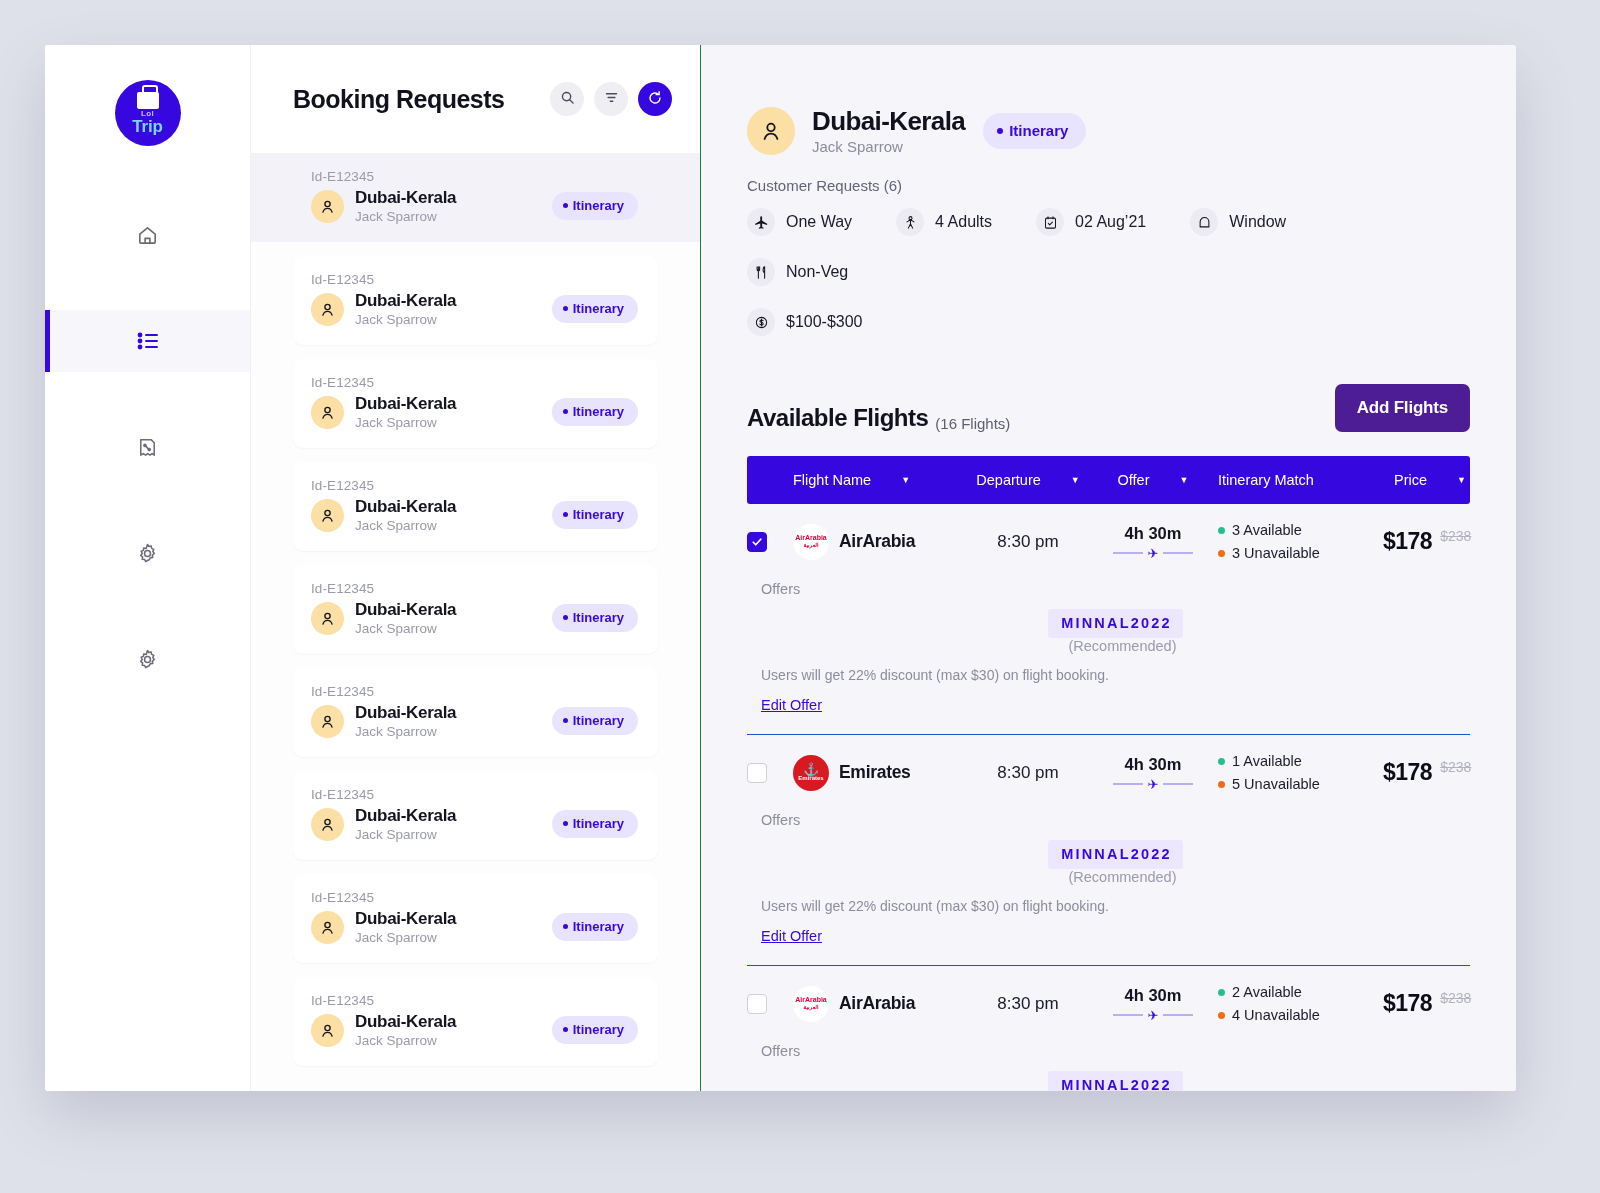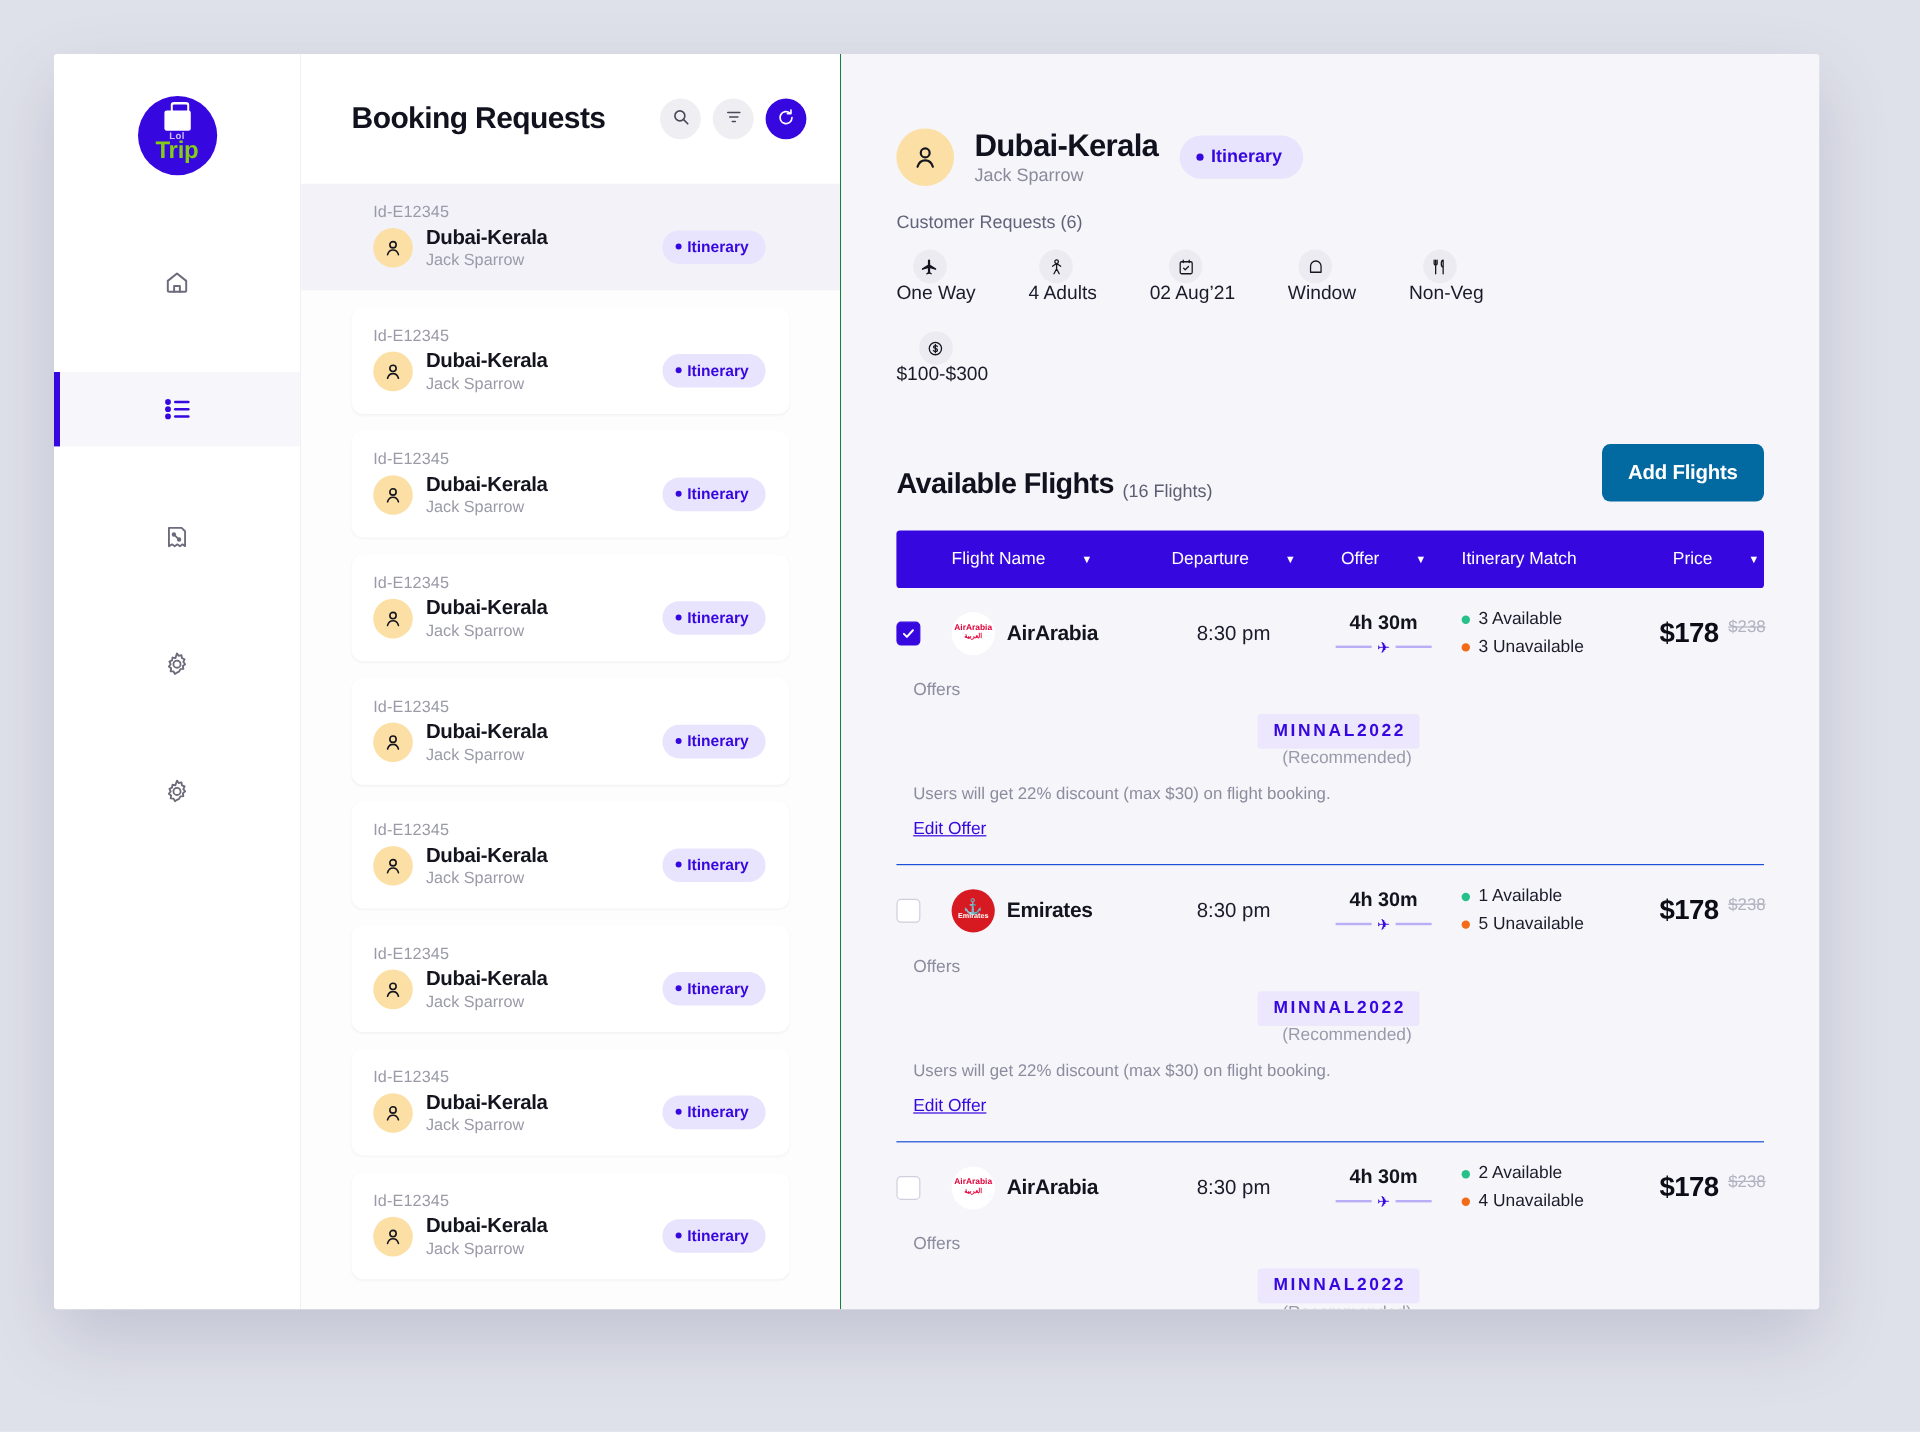--- a/index.html
+++ b/index.html
@@ -52,21 +52,21 @@
     width: 12px; height: 8px;
     border: 2px solid #fff;
     border-bottom: none;
     border-radius: 3px 3px 0 0;
   }
   .logo-lol {
     color: #c9bdf7; font-size: 8px; font-weight: bold;
     line-height: 8px; letter-spacing: .3px;
   }
   .logo-trip {
-    color: #84cc16; font-size: 20px; font-weight: bold;
+    color: #7dd3fc; font-size: 17px; font-weight: bold;
     line-height: 17px; letter-spacing: -.2px;
   }
 
   .nav { margin-top: 58px; }
   .nav-item {
     height: 62px;
     display: flex; align-items: center; justify-content: center;
     position: relative;
     cursor: pointer;
     margin-bottom: 44px;
@@ -189,42 +189,42 @@
   .detail-chip .dot {
     width: 6px; height: 6px; border-radius: 50%;
     background: #3707e0; margin-right: 6px;
   }
 
   .cr-label { font-size: 15px; color: #62627a; margin-top: 22px; }
   .cr-rows { margin-top: 14px; }
   .cr-row { display: flex; flex-wrap: wrap; }
   .cr-chip {
     display: flex; align-items: center;
-    margin-right: 44px; margin-bottom: 22px; flex-direction: column;
+    margin-right: 44px; margin-bottom: 22px;
   }
   .cr-ico {
     width: 28px; height: 28px; border-radius: 50%;
     background: #ebebf1;
     display: flex; align-items: center; justify-content: center;
     margin-right: 11px; flex: 0 0 28px;
   }
   .cr-text { font-size: 16px; color: #1b1b2a; }
 
   .af-head {
     display: flex; align-items: flex-end;
     margin-top: 26px;
   }
   .af-title {
     font-size: 24px; font-weight: bold; color: #12121f;
     letter-spacing: -.5px;
   }
   .af-count { font-size: 15px; color: #5e5e72; margin-left: 7px; }
   .af-spacer { flex: 1; }
   .add-btn {
-    background: #0369a1; color: #fff;
+    background: #4c1d95; color: #fff;
     font-size: 17px; font-weight: bold;
     border: none; border-radius: 7px;
     padding: 14px 22px; cursor: pointer;
     letter-spacing: -.2px;
     font-family: "Liberation Sans", sans-serif;
   }
 
   .table { margin-top: 24px; }
   .thead {
     background: #3707e0; color: #ffffff;

